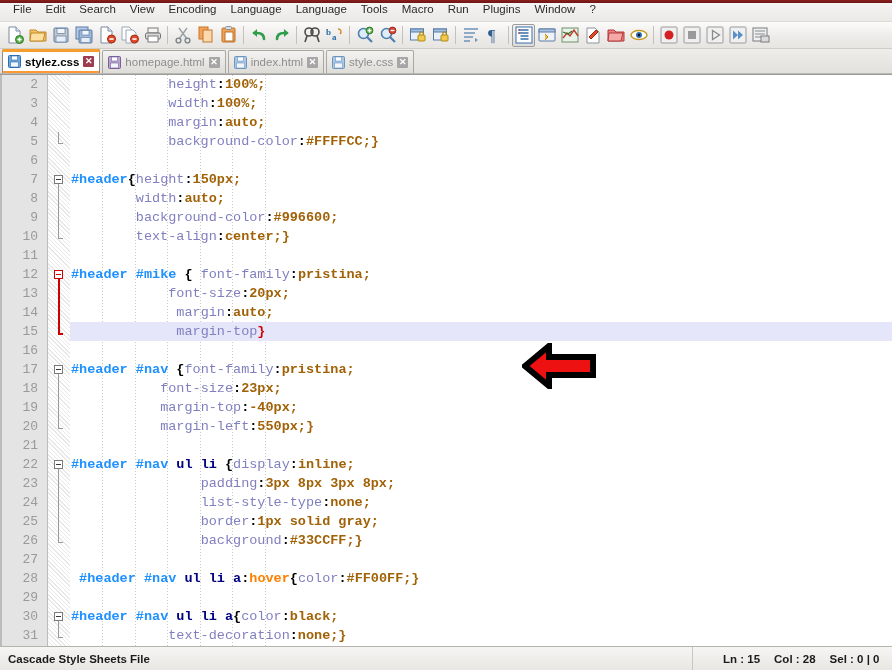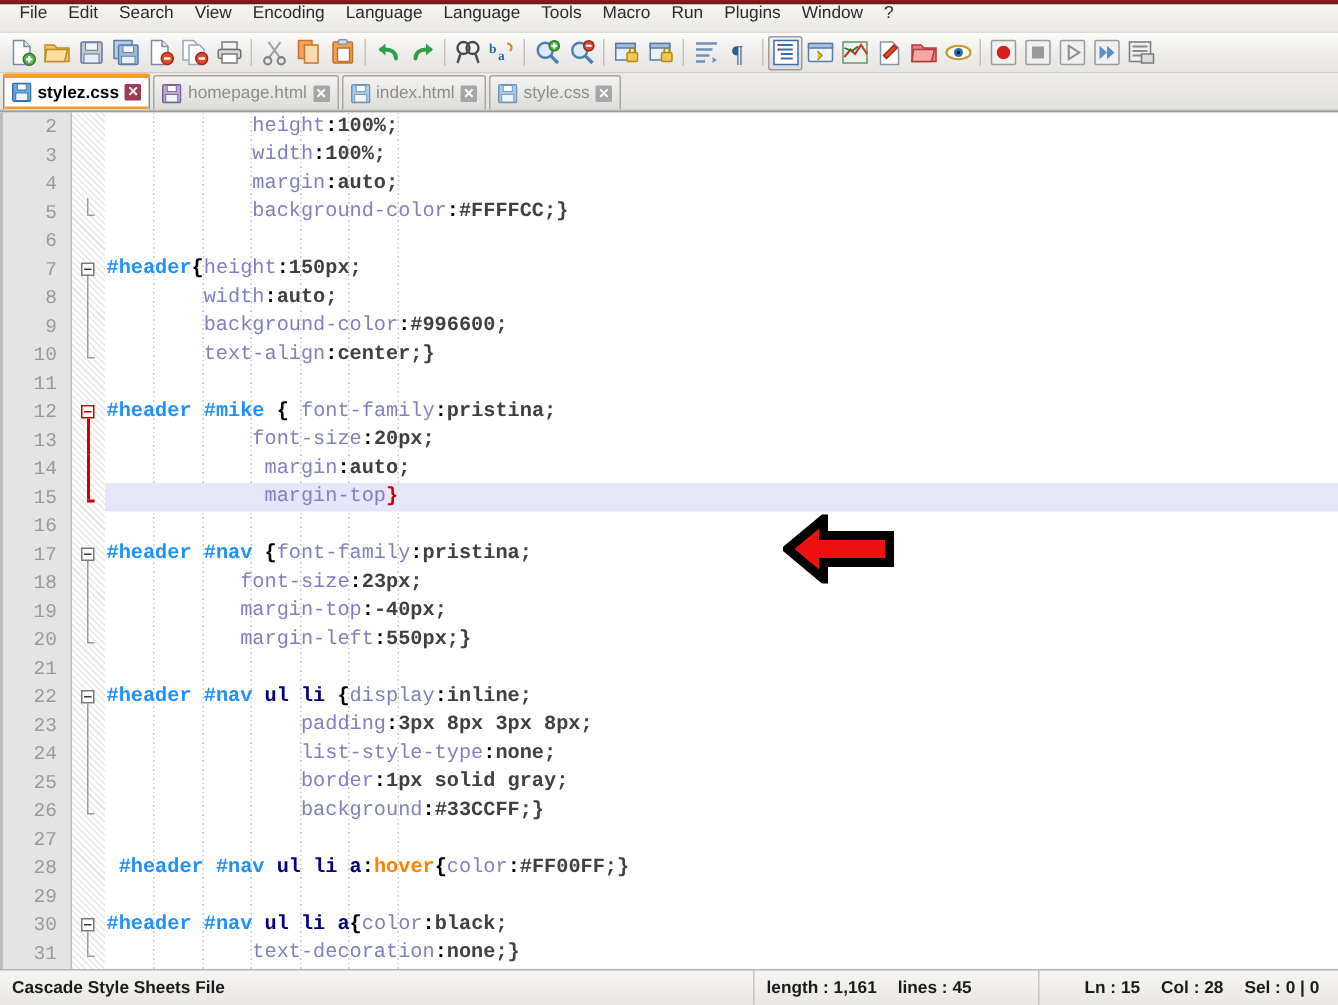--- a/index.html
+++ b/index.html
@@ -228,21 +228,21 @@
   }
   .fold-tail.red { background: #cc0000; height: 2px; }
   .fold-box.red { border-color: #cc0000; }
   .fold-box.red::before { background: #cc0000; }
 
   
   .s-sel   { color: #1e90ff; font-weight: bold; }   
   .s-tag   { color: #000080; font-weight: bold; }   
   .s-pseu  { color: #ff8000; font-weight: bold; }   
   .s-prop  { color: #8080c0; }                      
-  .s-val   { color: #404040; font-weight: bold; }   
+  .s-val   { color: #a16207; font-weight: bold; }   
   .s-punc  { color: #000000; font-weight: bold; }
   .s-brace-red { color: #cc0000; font-weight: bold; }
 
   
   .arrow-annot {
     position: absolute;
     left: 522px;
     top: 268px;
     width: 74px;
     height: 46px;
@@ -671,24 +671,20 @@
 
     <div class="arrow-annot">
       <svg width="74" height="46" viewBox="0 0 74 46" xmlns="http://www.w3.org/2000/svg">
         <polygon id="arrowpoly" points="3,23 27,3 27,14 71,14 71,32 27,32 27,43" stroke="#000000" stroke-width="6" stroke-linejoin="miter" fill="#ee1111"></polygon>
       </svg>
     </div>
   </div>
 
   <div class="statusbar">
     <div class="sb-cell sb-grow">Cascade Style Sheets File</div>
-    <div class="sb-cell sb-sub" style="width:190px;">
-      <span>length : 1,161</span>
-      <span>lines : 45</span>
-    </div>
     <div class="sb-cell sb-sub" style="width:200px;padding-left:30px;">
       <span>Ln : 15</span>
       <span>Col : 28</span>
       <span>Sel : 0 | 0</span>
     </div>
   </div>
 
 </div>
 
 </body></html>

